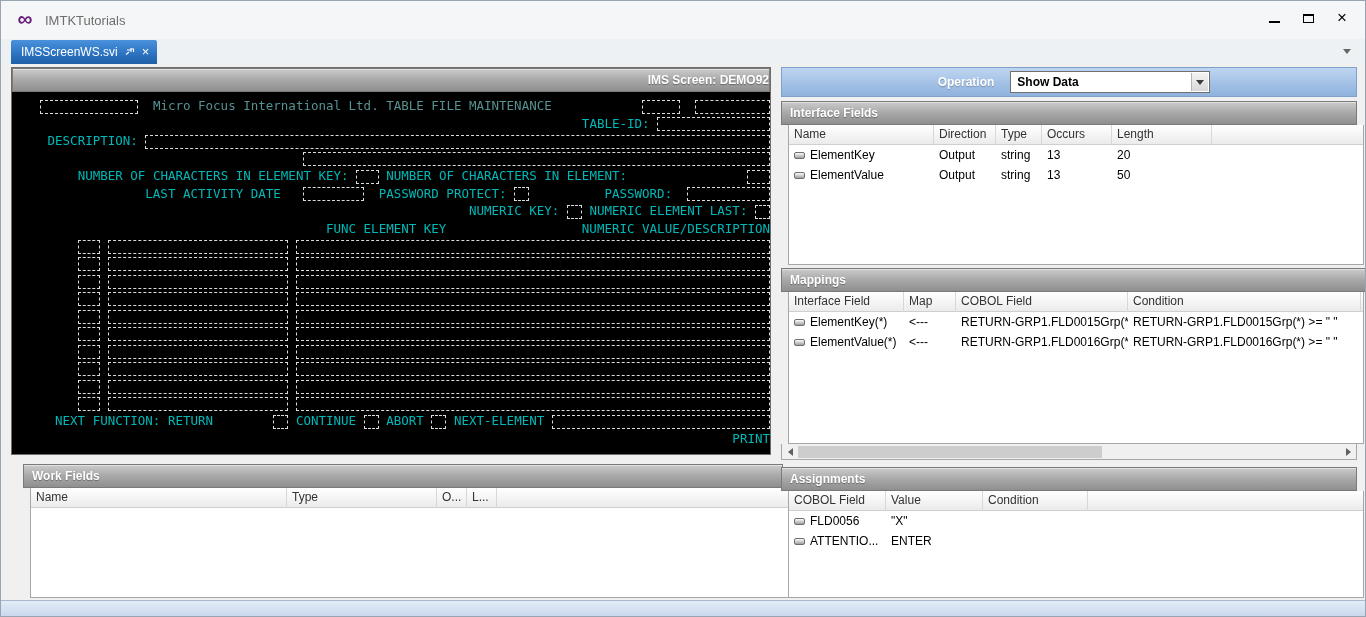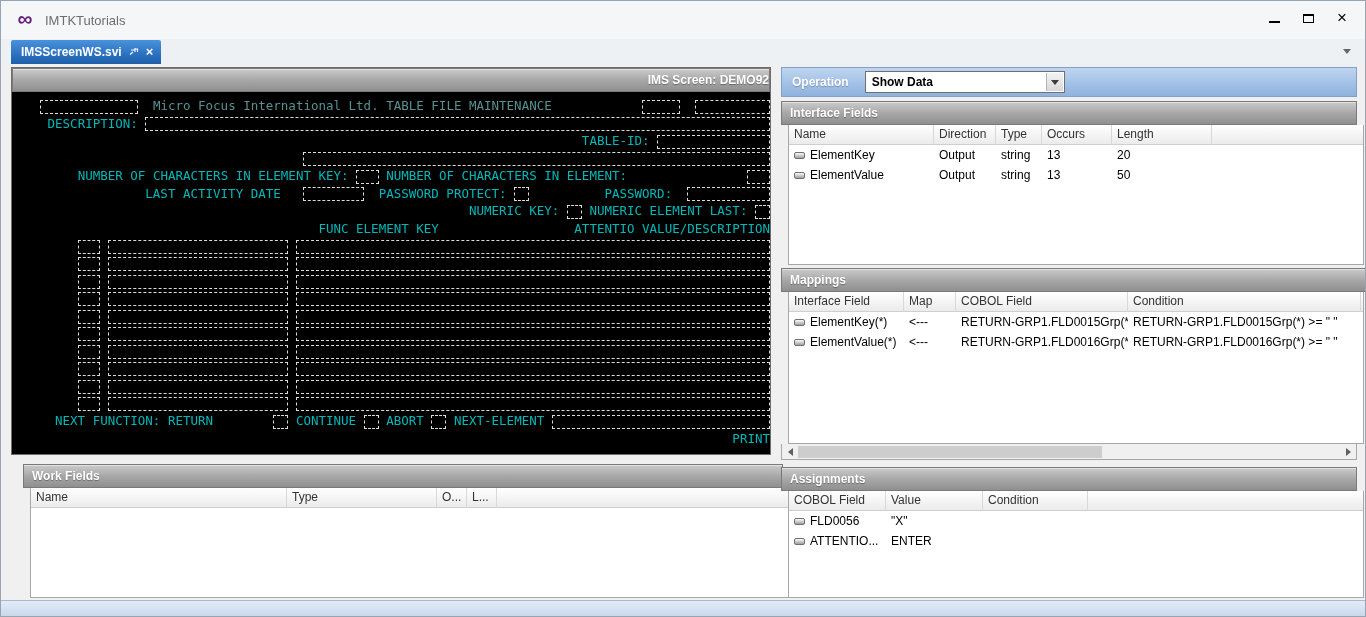--- a/index.html
+++ b/index.html
@@ -18,21 +18,21 @@
   .win-btn { width:34px; height:26px; display:flex; align-items:center; justify-content:center; cursor:default; }
   .glyph-min { width:11px; height:0; border-bottom:2px solid #000; margin-top:8px; }
   .glyph-max { width:11px; height:9px; border:1px solid #000; border-top-width:2px; }
   .glyph-close { font-size:17px; color:#000; line-height:16px; }
 
   
   .tabstrip { position:absolute; left:0; top:38px; right:0; height:25px; background:#eef1f4; }
   .tab { position:absolute; left:10px; top:1px; height:24px; padding:0 8px 0 10px;
          display:flex; align-items:center; gap:7px; color:#fff; font-size:12px;
          background:linear-gradient(180deg,#4a92dc 0%,#2d74c2 55%,#1f5fa8 100%);
-         border-radius:2px 2px 0 0;font-weight:bold; }
+         border-radius:2px 2px 0 0; }
   .tab-pin svg { display:block; }
   .tab-close { font-size:13px; line-height:12px; color:#fff; }
   .tabstrip-dropdown { position:absolute; right:14px; top:10px; width:0; height:0;
          border-left:4px solid transparent; border-right:4px solid transparent; border-top:5px solid #666; }
 
   
   .content { position:absolute; left:0; top:63px; right:0; bottom:16px; background:#f0f0f0; }
   .bottom-edge { position:absolute; left:0; right:0; bottom:0; height:16px;
                  border-top:1px solid #aab8cc; background:linear-gradient(180deg,#e3ecf8,#c9d9ec); }
 
@@ -52,21 +52,21 @@
   .term-text.dim { color:#569191; }
   .term-gap { color:transparent; }
   .term-box { display:inline-block; height:14px; border:1px dashed #dcdcdc; vertical-align:middle; }
 
   .workfields-panel { position:absolute; left:10px; top:400px; width:760px; height:134px;padding-left:12px; }
 
   
   .right-col { position:absolute; left:780px; top:0; width:576px; height:538px; }
   .operation-bar { position:absolute; left:0; top:3px; width:576px; height:30px;
       display:flex; align-items:center; border:1px solid #7da2ce;
-      background:linear-gradient(180deg,#bed5f0 0%,#a3c1e6 55%,#8fb2dc 100%); }
+      background:linear-gradient(180deg,#bed5f0 0%,#a3c1e6 55%,#8fb2dc 100%);justify-content:center; }
   .operation-label { color:#fff; font-size:12px; font-weight:bold; margin-left:10px;
       text-shadow:0 1px 1px rgba(0,0,0,.25); }
   .combo { margin-left:16px; width:200px; height:22px; background:#fff; border:1px solid #707070;
       display:flex; align-items:center; position:relative; }
   .combo-value { font-size:12px; font-weight:bold; color:#000; padding-left:6px; }
   .combo-btn { position:absolute; right:1px; top:1px; bottom:1px; width:17px;
       background:linear-gradient(180deg,#f3f3f3,#d8d8d8); border-left:1px solid #b5b5b5;
       display:flex; align-items:center; justify-content:center; }
   .combo-arrow { width:0; height:0; border-left:4px solid transparent; border-right:4px solid transparent;
       border-top:5px solid #3b3b3b; }
@@ -136,27 +136,27 @@
     </div>
     <div class="tabstrip-dropdown"></div>
   </div>
 
   <div class="content">
 
     <div class="screen-panel">
       <div class="panel-header">IMS Screen: DEMO92</div>
       <div class="terminal" id="terminal">
           <div class="term-line"><span class="term-box" style="width: 13ch;"></span><span class="term-gap">  </span><span class="term-text dim">Micro Focus International Ltd. TABLE FILE MAINTENANCE</span><span class="term-gap">            </span><span class="term-box" style="width: 5ch;"></span><span class="term-gap">  </span><span class="term-box" style="width: 10ch;"></span></div>
+          <div class="term-line"><span class="term-text">TABLE-ID: </span><span class="term-box" style="width: 15ch;"></span></div>
           <div class="term-line"><span class="term-text">DESCRIPTION: </span><span class="term-box" style="width: 83ch;"></span></div>
-          <div class="term-line"><span class="term-text">TABLE-ID: </span><span class="term-box" style="width: 15ch;"></span></div>
           <div class="term-line"><span class="term-box" style="width: 62ch;"></span></div>
           <div class="term-line"><span class="term-text"> NUMBER OF CHARACTERS IN ELEMENT KEY: </span><span class="term-box" style="width: 3ch;"></span><span class="term-text"> NUMBER OF CHARACTERS IN ELEMENT: </span><span class="term-gap">               </span><span class="term-box" style="width: 3ch;"></span></div>
           <div class="term-line"><span class="term-text"> LAST ACTIVITY DATE </span><span class="term-gap">  </span><span class="term-box" style="width: 8ch;"></span><span class="term-gap">  </span><span class="term-text">PASSWORD PROTECT: </span><span class="term-box" style="width: 2ch;"></span><span class="term-gap">          </span><span class="term-text">PASSWORD: </span><span class="term-gap"> </span><span class="term-box" style="width: 11ch;"></span></div>
           <div class="term-line"><span class="term-text"> NUMERIC KEY: </span><span class="term-box" style="width: 2ch;"></span><span class="term-text"> NUMERIC ELEMENT LAST: </span><span class="term-box" style="width: 2ch;"></span></div>
-          <div class="term-line"><span class="term-text">FUNC ELEMENT KEY</span><span class="term-gap">                  </span><span class="term-text">ATTENTIO VALUE/DESCRIPTION</span></div>
+          <div class="term-line"><span class="term-text">FUNC ELEMENT KEY</span><span class="term-gap">                  </span><span class="term-text">NUMERIC VALUE/DESCRIPTION</span></div>
           <div class="term-line"><span class="term-gap">   </span><span class="term-box" style="width: 3ch;"></span><span class="term-gap"> </span><span class="term-box" style="width: 24ch;"></span><span class="term-gap"> </span><span class="term-box" style="width: 63ch;"></span></div>
           <div class="term-line"><span class="term-gap">   </span><span class="term-box" style="width: 3ch;"></span><span class="term-gap"> </span><span class="term-box" style="width: 24ch;"></span><span class="term-gap"> </span><span class="term-box" style="width: 63ch;"></span></div>
           <div class="term-line"><span class="term-gap">   </span><span class="term-box" style="width: 3ch;"></span><span class="term-gap"> </span><span class="term-box" style="width: 24ch;"></span><span class="term-gap"> </span><span class="term-box" style="width: 63ch;"></span></div>
           <div class="term-line"><span class="term-gap">   </span><span class="term-box" style="width: 3ch;"></span><span class="term-gap"> </span><span class="term-box" style="width: 24ch;"></span><span class="term-gap"> </span><span class="term-box" style="width: 63ch;"></span></div>
           <div class="term-line"><span class="term-gap">   </span><span class="term-box" style="width: 3ch;"></span><span class="term-gap"> </span><span class="term-box" style="width: 24ch;"></span><span class="term-gap"> </span><span class="term-box" style="width: 63ch;"></span></div>
           <div class="term-line"><span class="term-gap">   </span><span class="term-box" style="width: 3ch;"></span><span class="term-gap"> </span><span class="term-box" style="width: 24ch;"></span><span class="term-gap"> </span><span class="term-box" style="width: 63ch;"></span></div>
           <div class="term-line"><span class="term-gap">   </span><span class="term-box" style="width: 3ch;"></span><span class="term-gap"> </span><span class="term-box" style="width: 24ch;"></span><span class="term-gap"> </span><span class="term-box" style="width: 63ch;"></span></div>
           <div class="term-line"><span class="term-gap">   </span><span class="term-box" style="width: 3ch;"></span><span class="term-gap"> </span><span class="term-box" style="width: 24ch;"></span><span class="term-gap"> </span><span class="term-box" style="width: 63ch;"></span></div>
           <div class="term-line"><span class="term-gap">   </span><span class="term-box" style="width: 3ch;"></span><span class="term-gap"> </span><span class="term-box" style="width: 24ch;"></span><span class="term-gap"> </span><span class="term-box" style="width: 63ch;"></span></div>
           <div class="term-line"><span class="term-gap">   </span><span class="term-box" style="width: 3ch;"></span><span class="term-gap"> </span><span class="term-box" style="width: 24ch;"></span><span class="term-gap"> </span><span class="term-box" style="width: 63ch;"></span></div>

